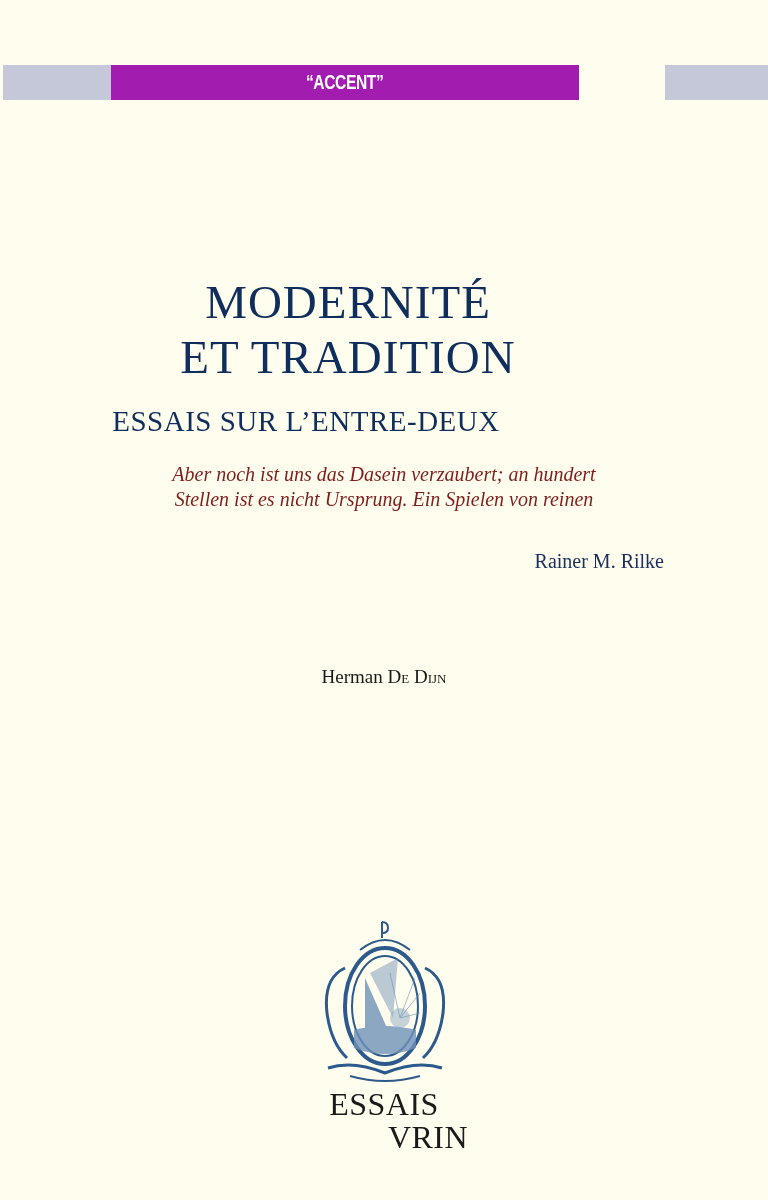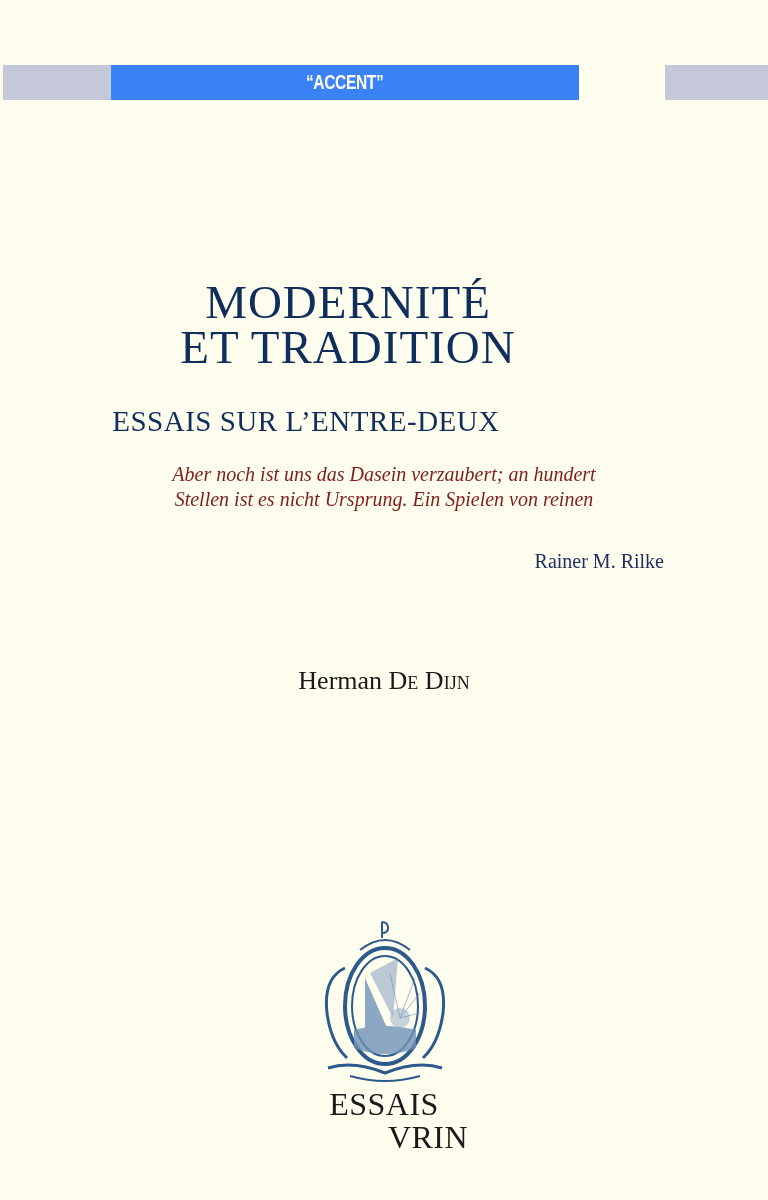--- a/index.html
+++ b/index.html
@@ -1,32 +1,32 @@
 <!DOCTYPE html>
 <html><head>
 <meta charset="utf-8">
 <style>
   html, body { margin:0; padding:0; }
   body { width:768px; height:1200px; background:#fffdee; position:relative; overflow:hidden;
          font-family:"Liberation Serif", "DejaVu Serif", serif; color:#0f2e5c; }
   .banner-light { position:absolute; top:65px; height:35px; background:#c5c8d9; }
   .banner-light.left { left:3px; width:108px; }
   .banner-light.right { left:665px; width:103px; }
-  .banner-dark { position:absolute; top:65px; left:111px; width:468px; height:35px; background:#3b82f6;
+  .banner-dark { position:absolute; top:65px; left:111px; width:468px; height:35px; background:#a21caf;
                  display:flex; align-items:center; justify-content:center;text-align:center; }
   .series { color:#ffffff; font-family:"Liberation Sans", "DejaVu Sans", sans-serif; font-weight:bold;
             font-size:20px; letter-spacing:-0.5px; transform:scaleX(0.78); }
   .title { position:absolute; left:0; width:696px; text-align:center; color:#0f2e5c; font-size:47px;
            line-height:52px; letter-spacing:1px; }
   .title.l1 { top:276px; }
-  .title.l2 { top:321px; }
+  .title.l2 { top:331px; }
   .subtitle { position:absolute; top:405px; left:0; width:612px; text-align:center; font-size:29px; letter-spacing:0.5px; }
   .quote { position:absolute; top:462px; left:0; width:768px; text-align:center; font-style:italic; font-size:20px; line-height:25px; color:#7f1d1d; }
   .attrib { position:absolute; top:550px; right:104px; font-size:20px; color:#1b2f5e; }
-  .author { position:absolute; top:666px; left:0; width:768px; text-align:center; font-size:26px; color:#1a1a1a; }
+  .author { position:absolute; top:666px; left:0; width:768px; text-align:center; font-size:19px; color:#1a1a1a; }
   .sc { font-variant:small-caps; }
   .emblem { position:absolute; top:918px; left:320px; width:130px; height:168px; }
   .publisher { position:absolute; left:0; width:768px; text-align:center; font-size:32px; color:#1a1a1a; letter-spacing:0.5px; }
   .publisher.p1 { top:1086px; }
   .publisher.p2 { top:1119px;padding-left:44px; }
 </style>
 </head>
 <body>
 
 <div class="banner-light left"></div>

